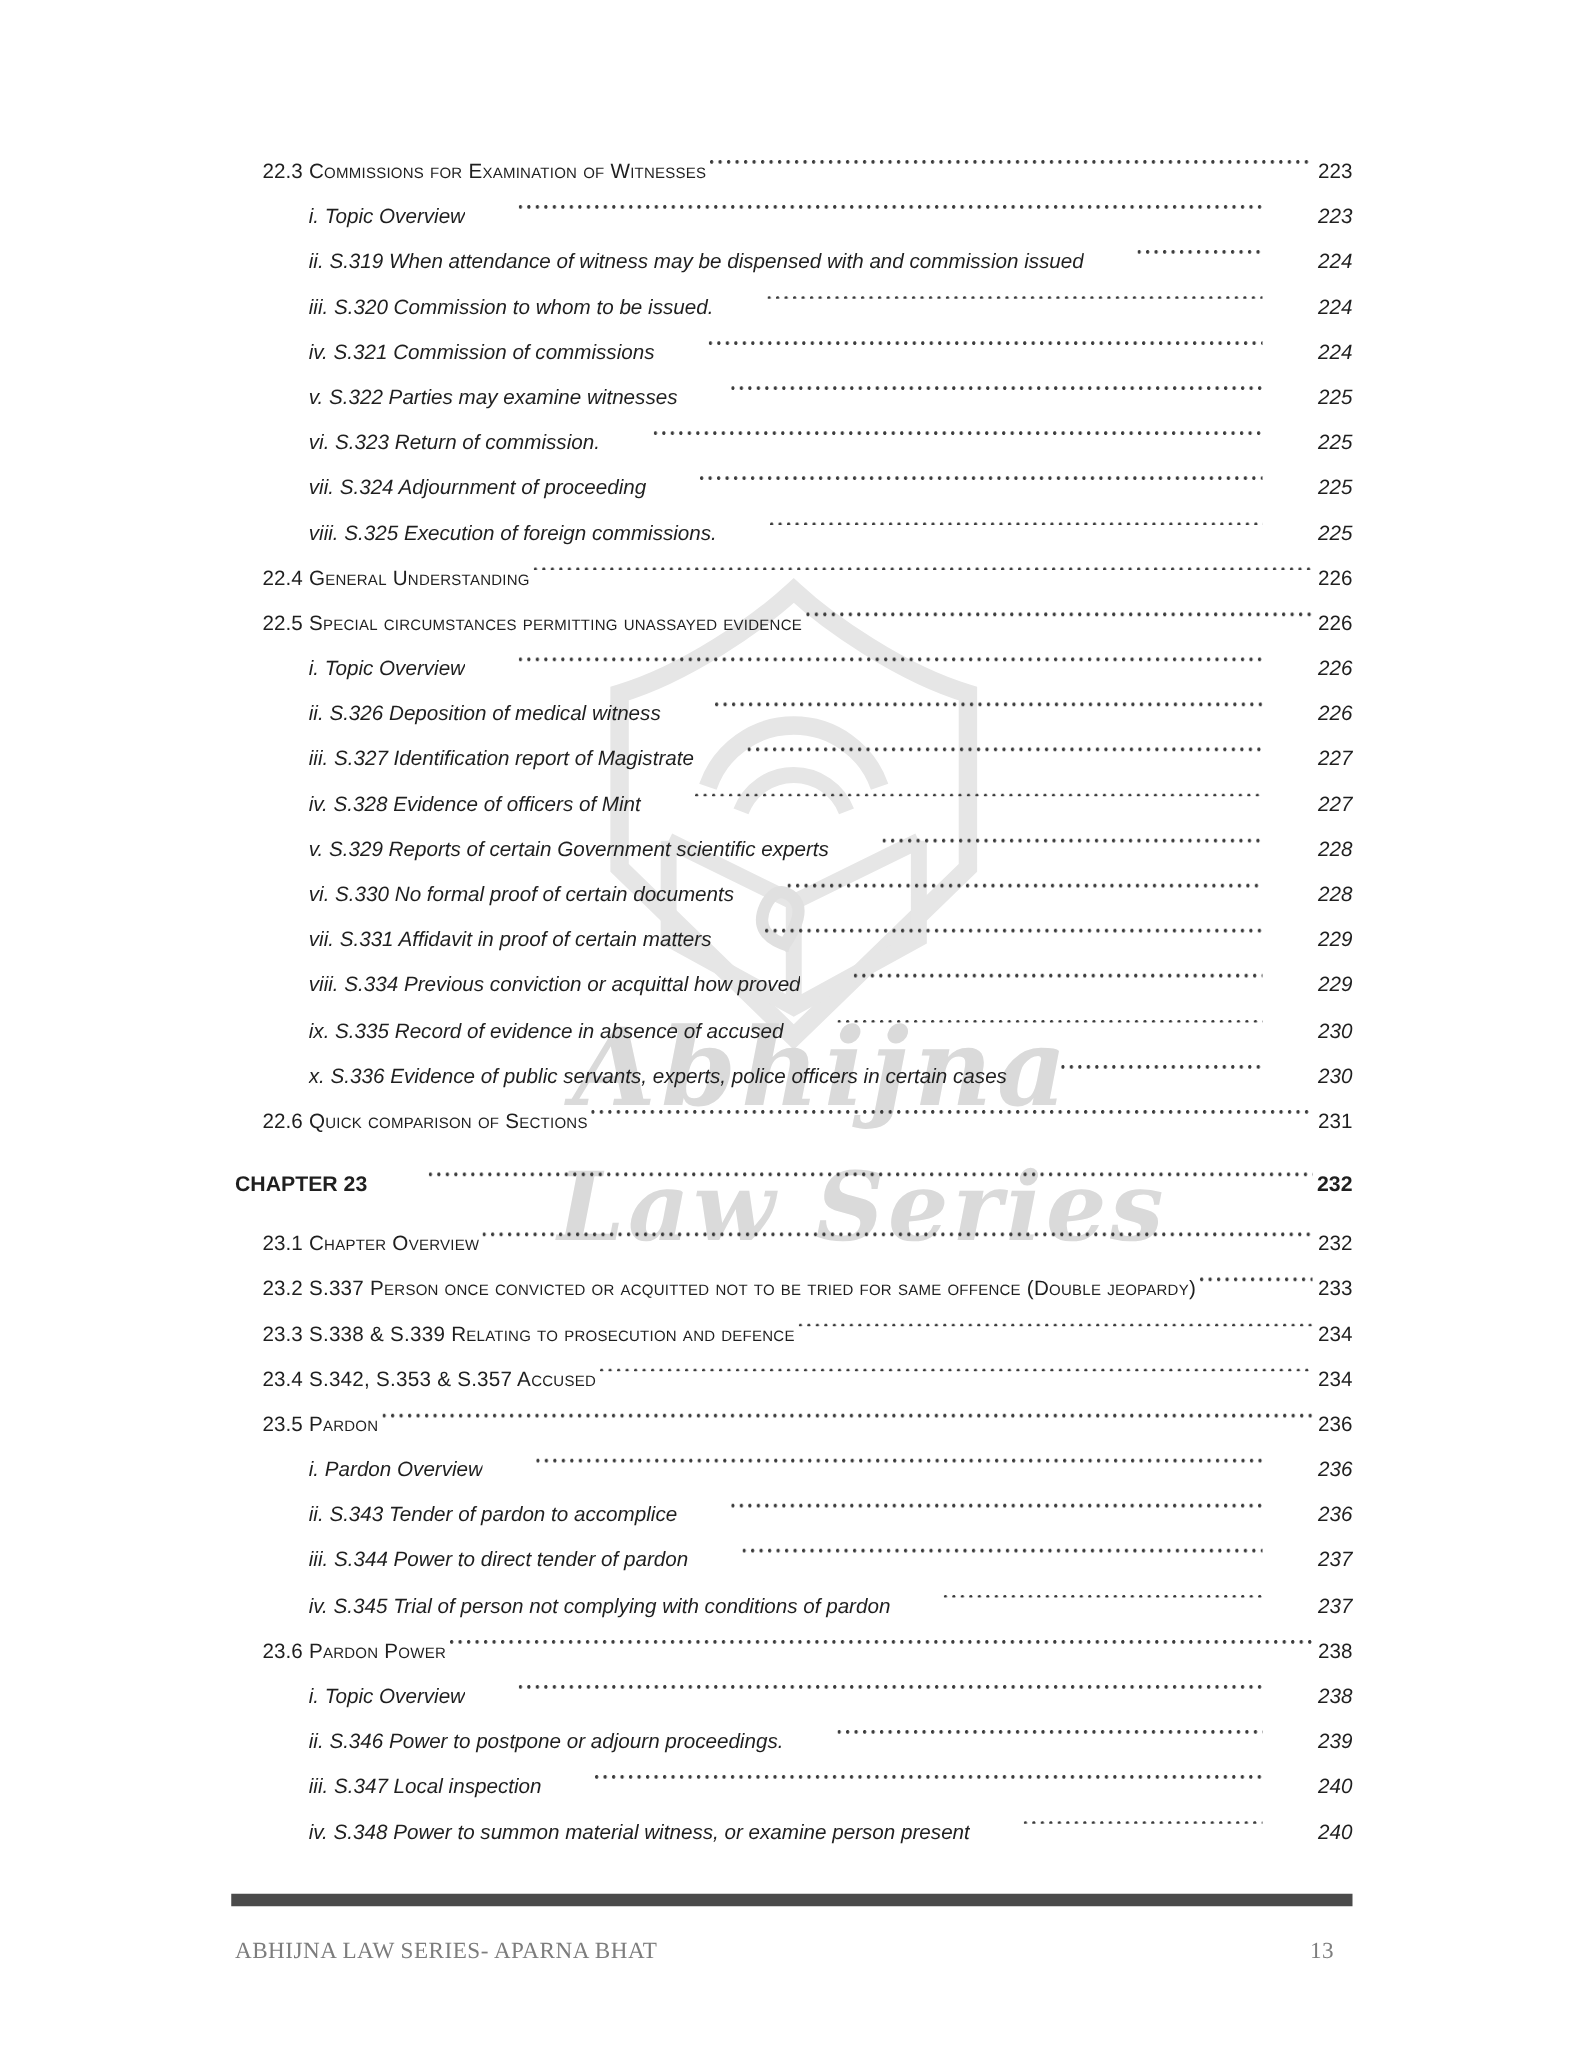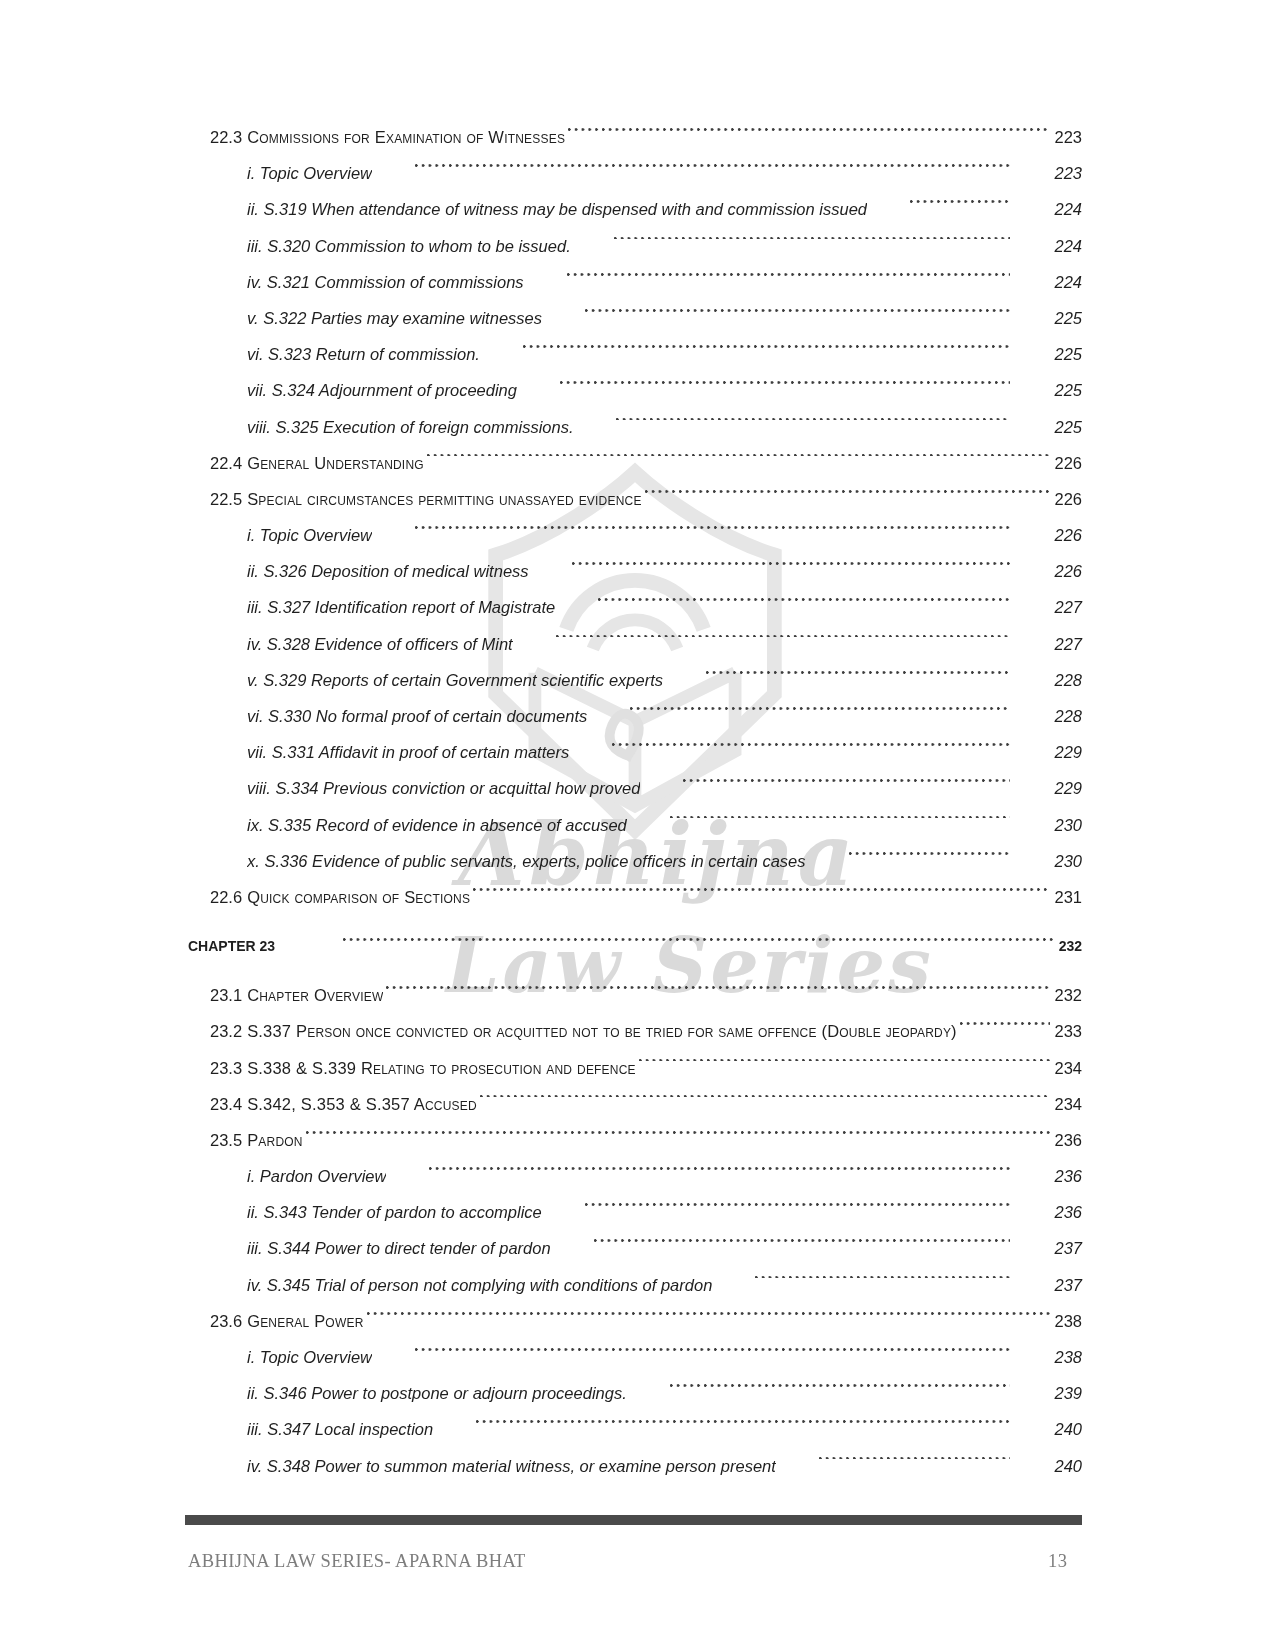--- a/index.html
+++ b/index.html
@@ -25,21 +25,21 @@
   .row {
     display:flex; align-items:flex-start;
     height:36.2px; padding-left:210px; padding-right:193px;
     font-size:16.5px; white-space:nowrap;
   }
   .row .num { flex:0 0 auto; margin-right:5px; }
   .row .title { flex:0 1 auto; overflow:hidden; }
   .lvl1 .title { font-variant:small-caps; letter-spacing:0.2px; }
   .lvl2 { padding-left:247px; font-style:italic;gap:40px; }
   .lvl0 {
-    padding-left:188px; font-weight:bold; font-size:14px;
+    padding-left:188px; font-weight:bold; font-size:17px;
     height:38px; margin-top:14px; margin-bottom:10px;
   }
   .lvl0 .num { min-width:152px; margin-right:0; }
   .dots {
     flex:1 1 auto; min-width:10px; height:2.8px;
     margin:0 4px 1px 3px; align-self:baseline;
     background-image:radial-gradient(circle at 1.3px 1.4px, var(--dots,#3b3b3b) 1.15px, transparent 1.55px);
     background-size:6.8px 2.8px; background-repeat:repeat-x;
   }
   .pagenum { flex:0 0 auto; }
@@ -239,21 +239,21 @@
         <span class="dots"></span>
         <span class="pagenum">237</span>
       </div>
       <div class="row lvl2">
         <span class="title">iv. S.345 Trial of person not complying with conditions of pardon</span>
         <span class="dots"></span>
         <span class="pagenum">237</span>
       </div>
       <div class="row lvl1">
         <span class="num">23.6</span>
-        <span class="title">General Power</span>
+        <span class="title">Pardon Power</span>
         <span class="dots"></span>
         <span class="pagenum">238</span>
       </div>
       <div class="row lvl2">
         <span class="title">i. Topic Overview</span>
         <span class="dots"></span>
         <span class="pagenum">238</span>
       </div>
       <div class="row lvl2">
         <span class="title">ii. S.346 Power to postpone or adjourn proceedings.</span>

